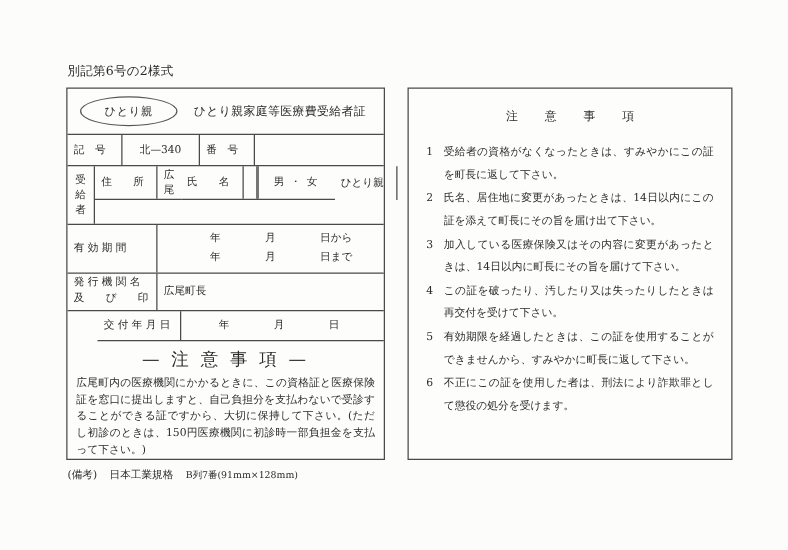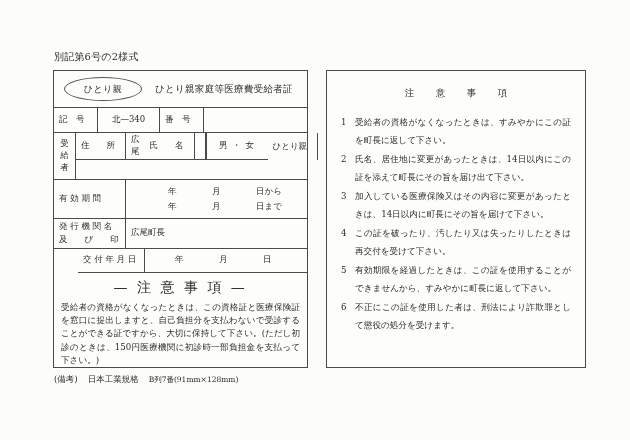--- a/index.html
+++ b/index.html
@@ -334,21 +334,21 @@
         <span class="y">年</span>
         <span class="m">月</span>
         <span class="d">日</span>
       </div>
     </div>
   </div>
 
   <div class="cert-row card-notes">
     <div class="card-notes-head">—  注 意 事 項  —</div>
     <div class="card-notes-body">
-      <p>受給者の資格がなくなったときは、この資格証と医療保険証を窓口に提出しますと、自己負担分を支払わないで受診することができる証ですから、大切に保持して下さい。(ただし初診のときは、150円医療機関に初診時一部負担金を支払って下さい。)</p>
+      <p>広尾町内の医療機関にかかるときに、この資格証と医療保険証を窓口に提出しますと、自己負担分を支払わないで受診することができる証ですから、大切に保持して下さい。(ただし初診のときは、150円医療機関に初診時一部負担金を支払って下さい。)</p>
     </div>
   </div>
 </div>
 
 <div class="footnote">
   <span>(備考)</span><span class="fn-gap"></span><span>日本工業規格</span><span class="fn-gap"></span><span class="fn-small">B列7番(91mm×128mm)</span>
 </div>
 
 <div class="notes-panel">
   <div class="notes-title">注　意　事　項</div>

